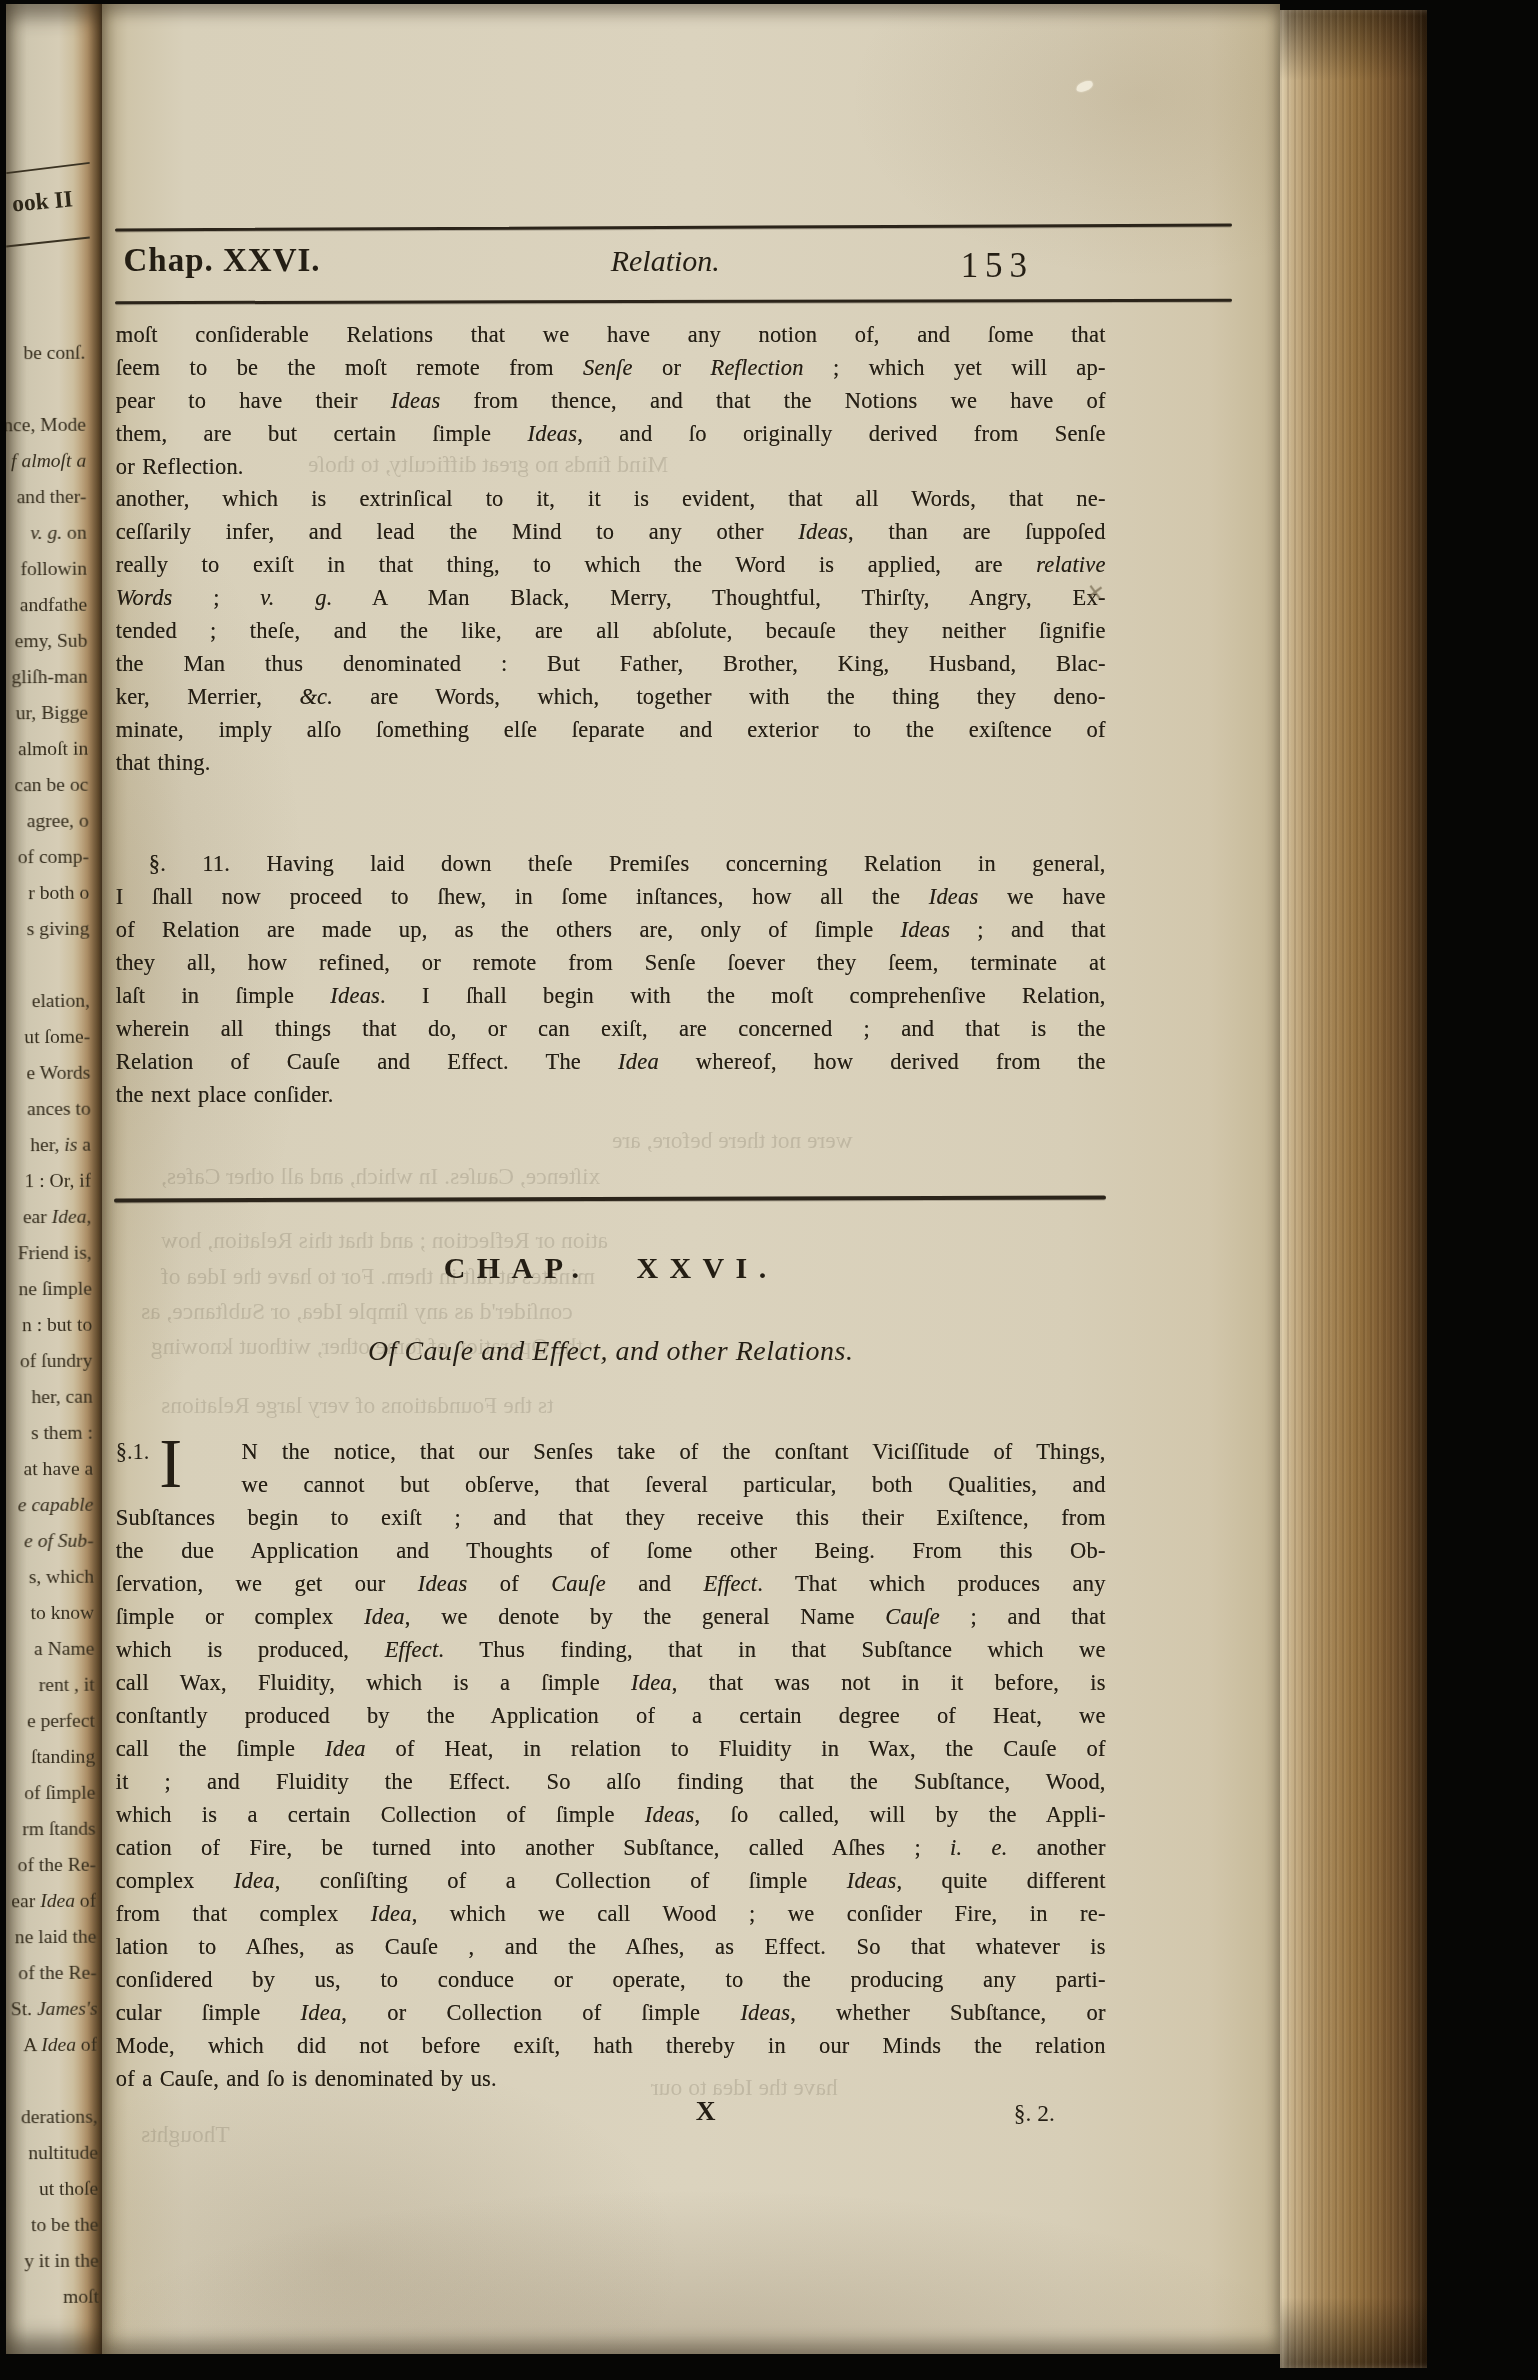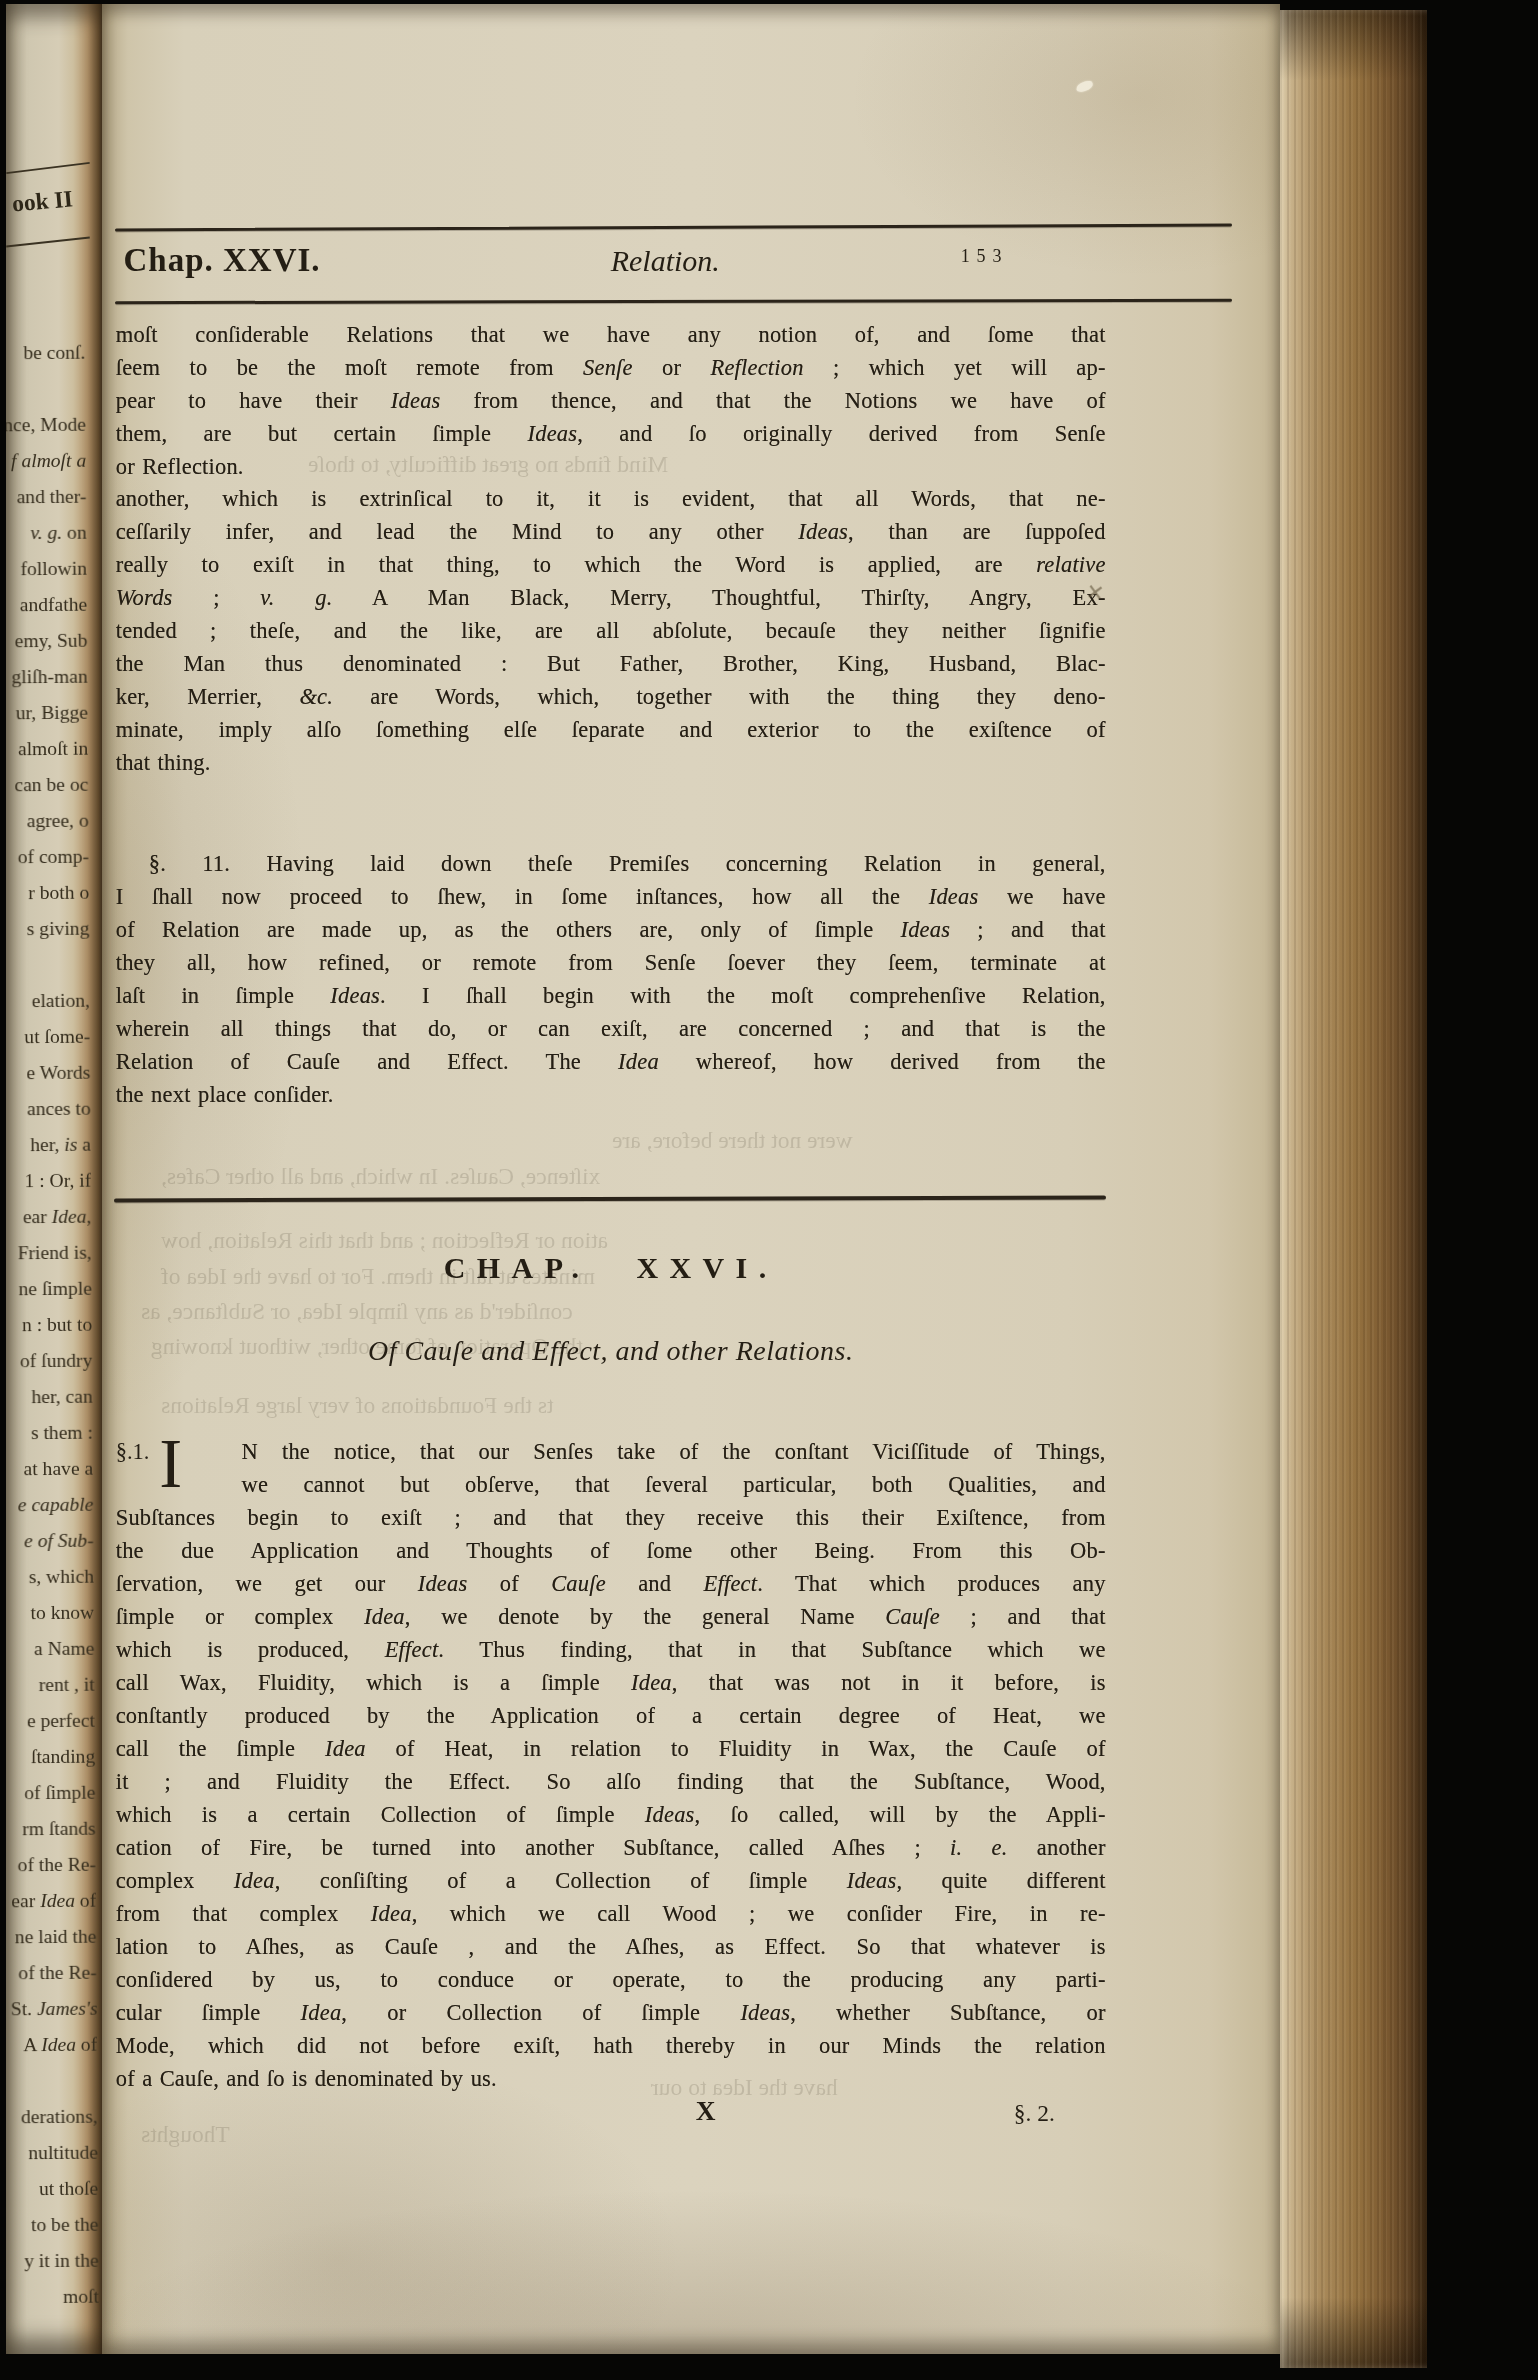--- a/index.html
+++ b/index.html
@@ -29,21 +29,21 @@
 
   .rule{position:absolute;background:#2b241a;height:2.9px;border-radius:2px;
         box-shadow:0 1px 0 rgba(43,36,26,.25);}
   #rule-top{top:222px;left:12.7px;width:1117px;transform:rotate(-.25deg);}
   #rule-under-header{top:296px;left:12.7px;width:1117px;transform:rotate(-.12deg);}
   #rule-mid{top:1193px;left:11.8px;width:992px;height:3.9px;transform:rotate(-.18deg);}
 
   #page-header{position:absolute;top:238px;left:13.7px;width:1117px;height:47px;}
   #header-chapter{position:absolute;left:7.8px;top:0;font-weight:bold;font-size:33px;letter-spacing:1px;}
   #header-title{position:absolute;left:495px;top:2px;font-style:italic;font-size:30px;}
-  #header-pagenum{position:absolute;left:845px;top:3.9px;font-size:18px;letter-spacing:6.9px;}
+  #header-pagenum{position:absolute;left:845px;top:3.9px;font-size:35px;letter-spacing:6.9px;}
 
   .col{position:absolute;left:13.7px;width:990px;}
   .line{text-align:justify;text-align-last:justify;line-height:33px;height:33px;
         overflow:hidden;font-size:22.5px;word-spacing:1.5px;letter-spacing:0.2px;
         text-shadow:0 0 0.5px rgba(36,30,20,.55);}
   .line.last{text-align-last:left;}
   .para.indent .line.first{text-indent:33px;}
 
   #para1{top:314px;}
   #para2{top:478px;}

